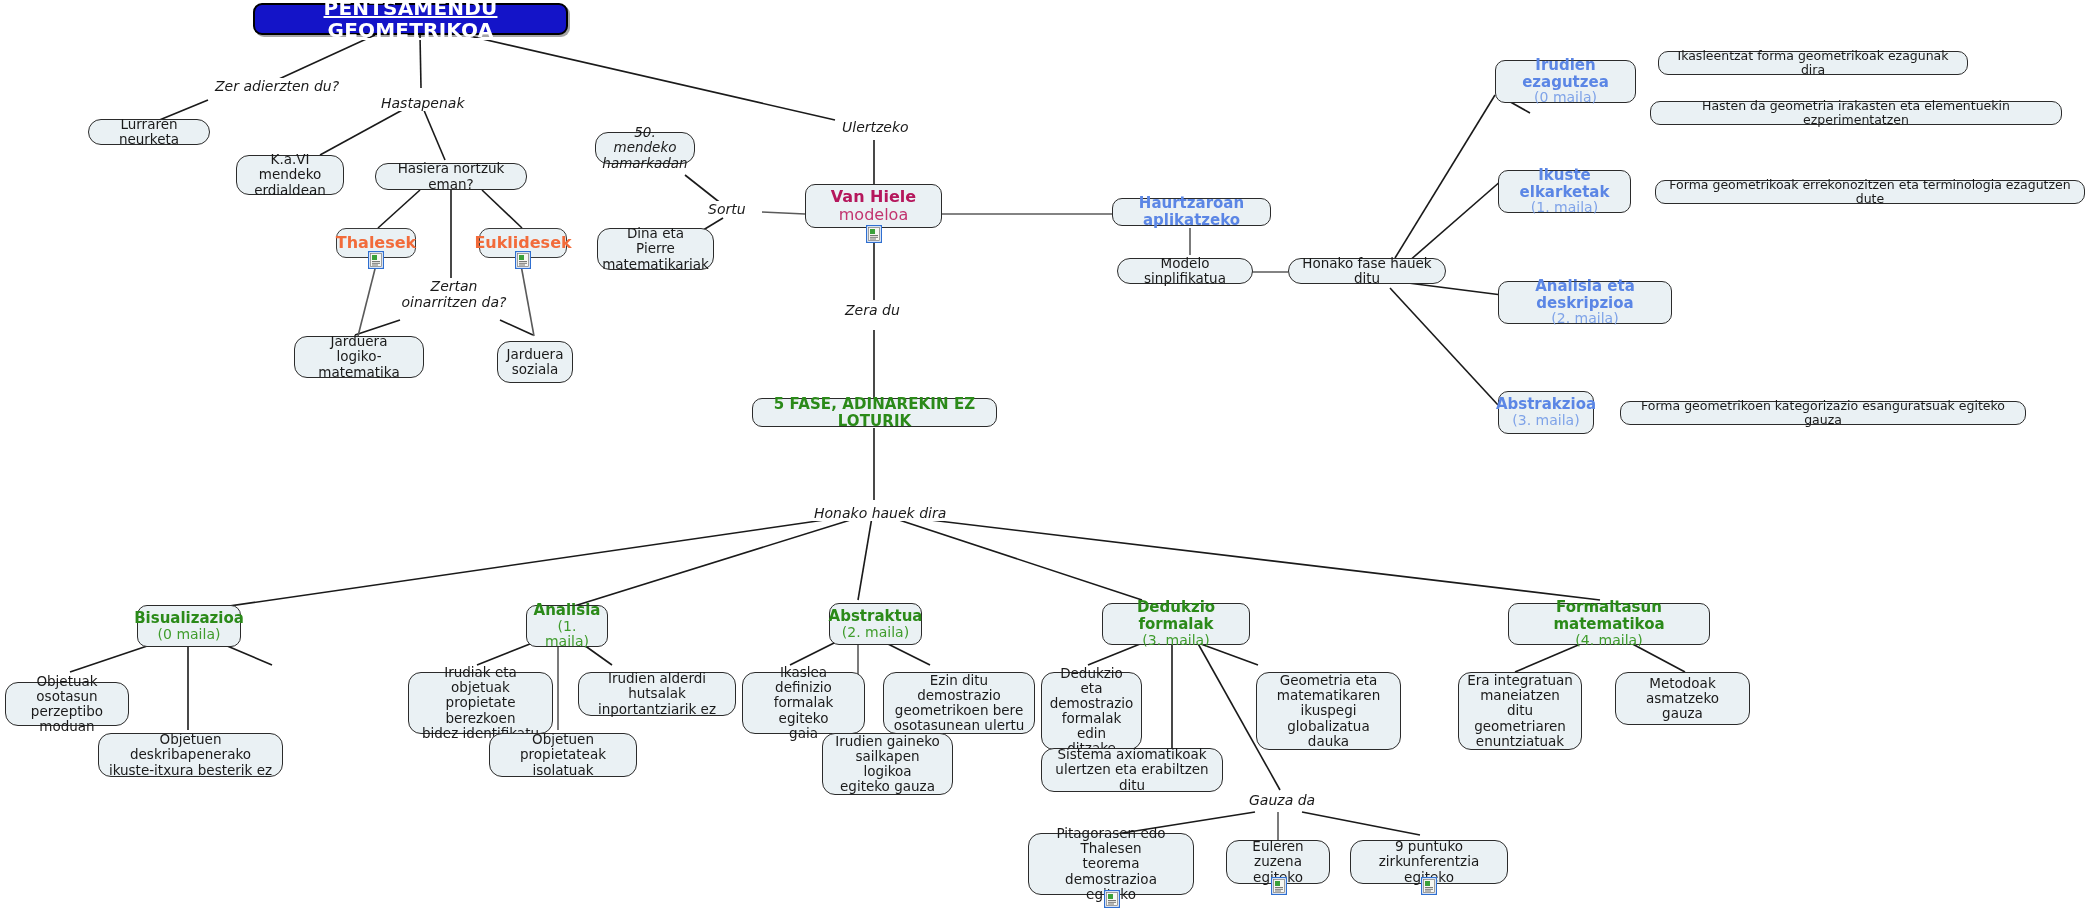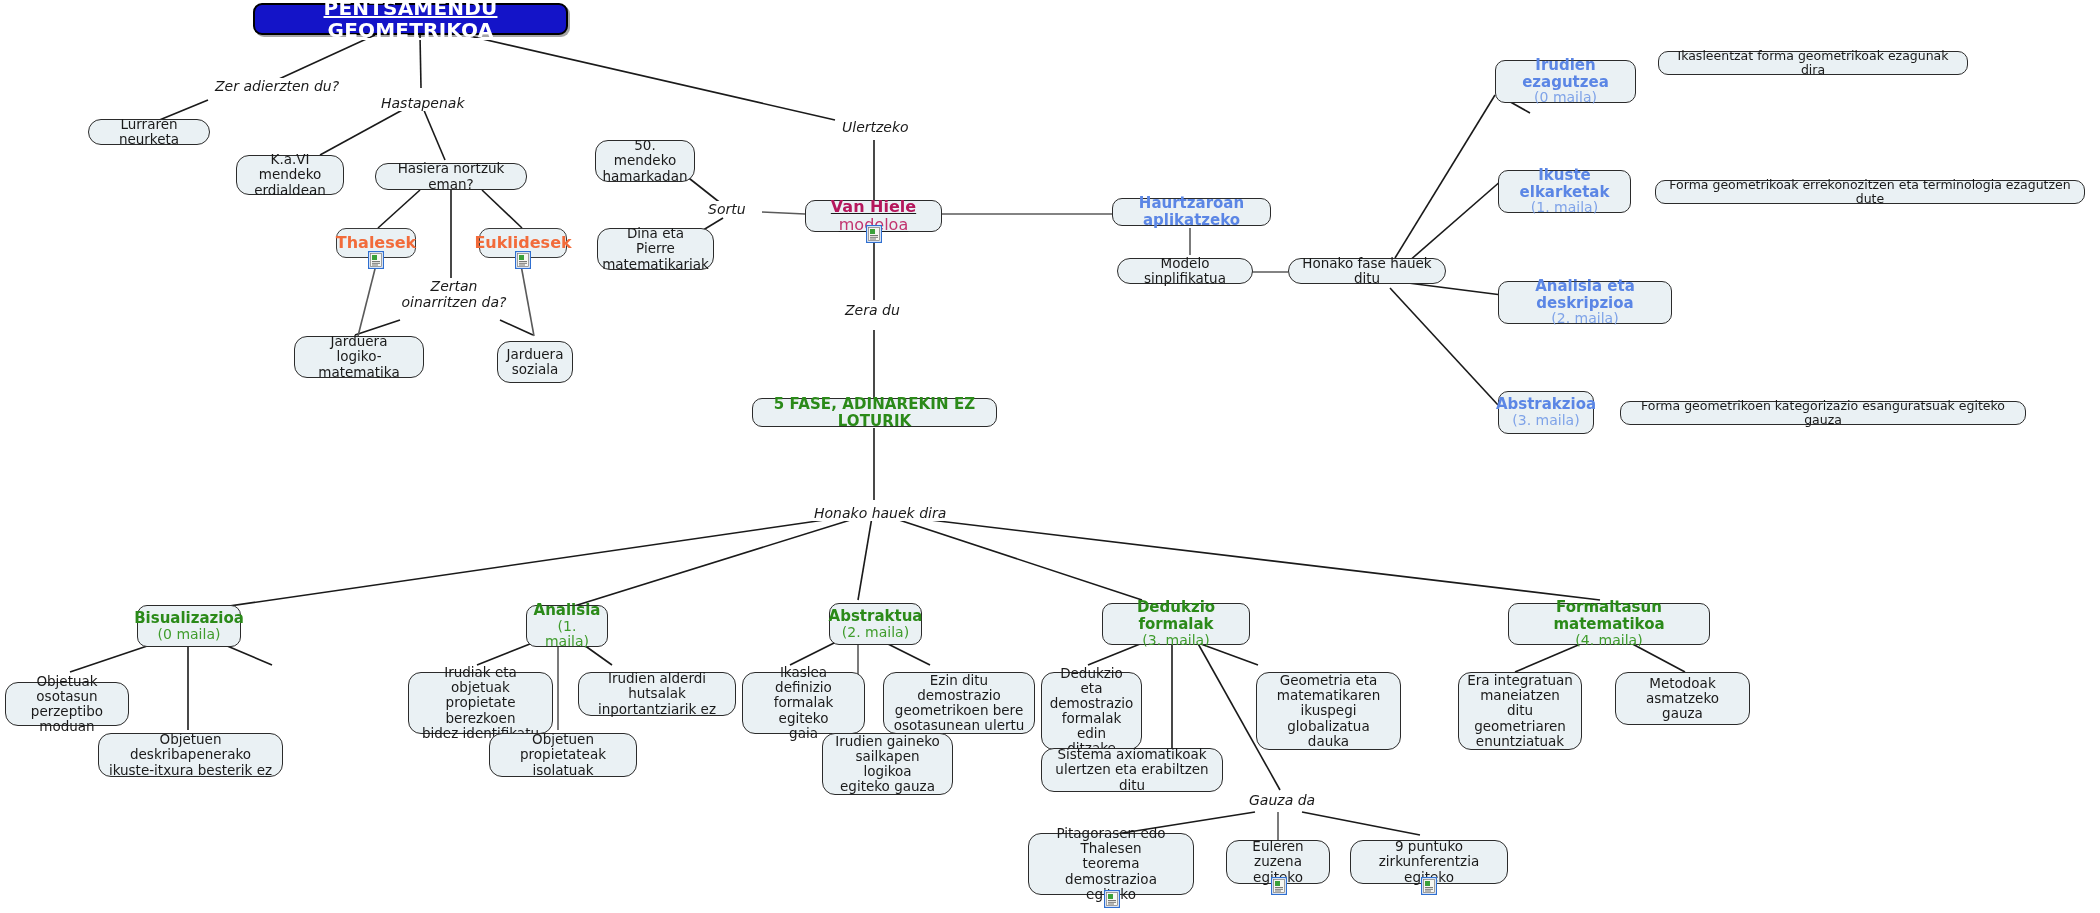--- a/index.html
+++ b/index.html
@@ -302,31 +302,31 @@
   <div class="node node-sm" style="left:294px; top:336px; width:130px; height:42px;">
     <span class="l2">Jarduera</span>
     <span class="l2">logiko-matematika</span>
   </div>
 
   <div class="node node-sm" style="left:497px; top:341px; width:76px; height:42px;">
     <span class="l2">Jarduera</span>
     <span class="l2">soziala</span>
   </div>
 
-  <div class="node node-sm" style="left:595px; top:140px; width:100px; height:42px;">
+  <div class="node node-sm" style="left:595px; top:132px; width:100px; height:32px;font-style:italic;">
     <span class="l2">50. mendeko</span>
     <span class="l2">hamarkadan</span>
   </div>
 
   <div class="node node-sm" style="left:597px; top:228px; width:117px; height:42px;">
     <span class="l2">Dina eta Pierre</span>
     <span class="l2">matematikariak</span>
   </div>
 
-  <div class="node node-vanhiele" style="left:805px; top:200px; width:137px; height:32px;text-decoration:underline;">
+  <div class="node node-vanhiele" style="left:805px; top:184px; width:137px; height:44px;">
     <span><span class="bold-mag">Van Hiele</span><span class="soft-mag"> modeloa</span></span>
   </div>
   <svg class="res-icon" style="left:866px; top:225px;" viewBox="0 0 16 18" xmlns="http://www.w3.org/2000/svg">
     <rect x="0.5" y="0.5" width="15" height="17" fill="#ffffff" stroke="#2f6fd0" stroke-width="1.4"></rect>
     <rect x="2.5" y="2.5" width="11" height="13" fill="#f7f7f2" stroke="#777" stroke-width="0.7"></rect>
     <rect x="4" y="4" width="5" height="5" fill="#3aa13a"></rect>
     <line x1="4" y1="10.5" x2="12" y2="10.5" stroke="#555" stroke-width="0.8"></line>
     <line x1="4" y1="12.3" x2="12" y2="12.3" stroke="#555" stroke-width="0.8"></line>
     <line x1="4" y1="14" x2="10" y2="14" stroke="#555" stroke-width="0.8"></line>
   </svg>
@@ -347,20 +347,23 @@
     <span>Honako fase hauek ditu</span>
   </div>
 
   <div class="node node-blue" style="left:1495px; top:60px; width:141px; height:43px;">
     <span class="t1">Irudien ezagutzea</span>
     <span class="t2">(0 maila)</span>
   </div>
   <div class="node node-xs" style="left:1658px; top:51px; width:310px; height:24px;">
     <span>Ikasleentzat forma geometrikoak ezagunak dira</span>
   </div>
+  <div class="node node-xs" style="left:1650px; top:101px; width:412px; height:24px;">
+    <span>Hasten da geometria irakasten eta elementuekin ezperimentatzen</span>
+  </div>
 
   <div class="node node-blue" style="left:1498px; top:170px; width:133px; height:43px;">
     <span class="t1">Ikuste elkarketak</span>
     <span class="t2">(1. maila)</span>
   </div>
   <div class="node node-xs" style="left:1655px; top:180px; width:430px; height:24px;">
     <span>Forma geometrikoak errekonozitzen eta terminologia ezagutzen dute</span>
   </div>
 
   <div class="node node-blue" style="left:1498px; top:281px; width:174px; height:43px;">

